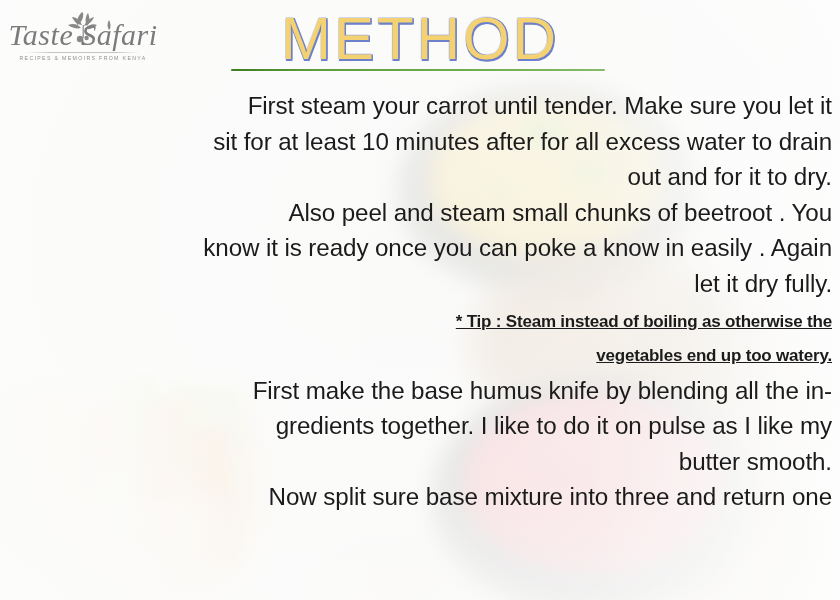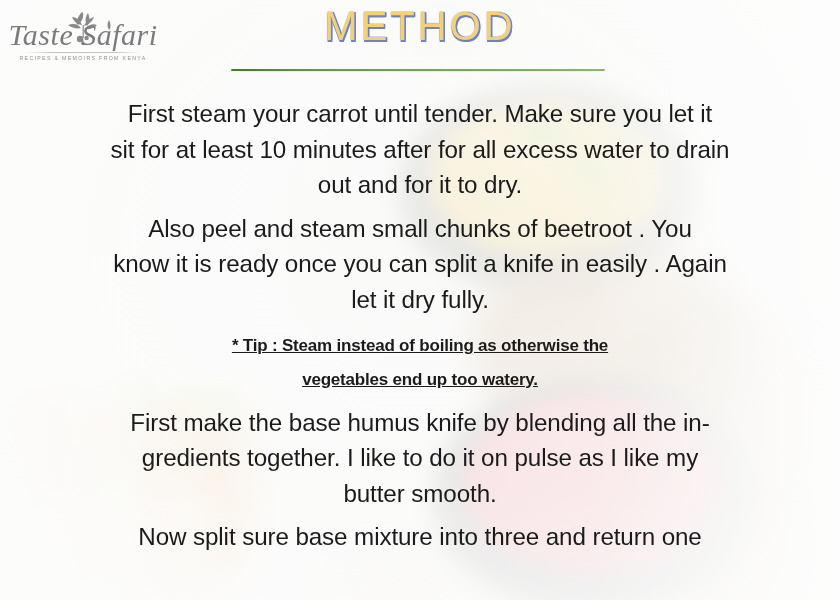--- a/index.html
+++ b/index.html
@@ -259,21 +259,21 @@
   
   .heading {
     position: absolute;
     left: 0; top: 4px;
     width: 840px;
     text-align: center;
   }
   .heading-text {
     display: inline-block;
     font-family: "Liberation Sans", sans-serif;
-    font-size: 40px;
+    font-size: 60px;
     font-weight: 400;
     letter-spacing: 3px;
     color: #f4d272;
     text-shadow:
        1.5px 0   0 #6d80c9,
        1.5px 1.5px 0 #6d80c9,
        0   1.5px 0 #7184cc,
       -0.8px 0   0 #cfd6ee,
        0  -0.8px 0 #cfd6ee;
   }
@@ -292,22 +292,23 @@
     left: 8px;
     top: 88px;
     width: 824px;
     text-align: center;
     color: #1b1b1b;
   }
   .para {
     font-size: 24.2px;
     line-height: 35.6px;
     font-weight: 400;
-    margin: 8px;
+    margin: 0;
     letter-spacing: -0.1px;
+    text-align: right;
   }
   .para.tip {
     font-weight: bold;
     font-size: 17px;
     line-height: 34px;
     letter-spacing: -0.2px;
     padding-top: 3px;
     text-decoration: underline;
   }
   .para .brk { display: block; }
@@ -384,21 +385,21 @@
     <div class="heading-rule"></div>
 
     <div class="body-text">
       <p class="para">
           <span class="brk">First steam your carrot until tender. Make sure you let it</span>
           <span class="brk">sit for at least 10 minutes after for all excess water to drain</span>
           <span class="brk">out and for it to dry.</span>
         </p>
       <p class="para">
           <span class="brk">Also peel and steam small chunks of beetroot . You</span>
-          <span class="brk">know it is ready once you can split a knife in easily . Again</span>
+          <span class="brk">know it is ready once you can poke a know in easily . Again</span>
           <span class="brk">let it dry fully.</span>
         </p>
       <p class="para tip">
           <span class="brk">* Tip : Steam instead of boiling as otherwise the</span>
           <span class="brk">vegetables end up too watery.</span>
         </p>
       <p class="para">
           <span class="brk">First make the base humus knife by blending all the in-</span>
           <span class="brk">gredients together. I like to do it on pulse as I like my</span>
           <span class="brk">butter smooth.</span>

